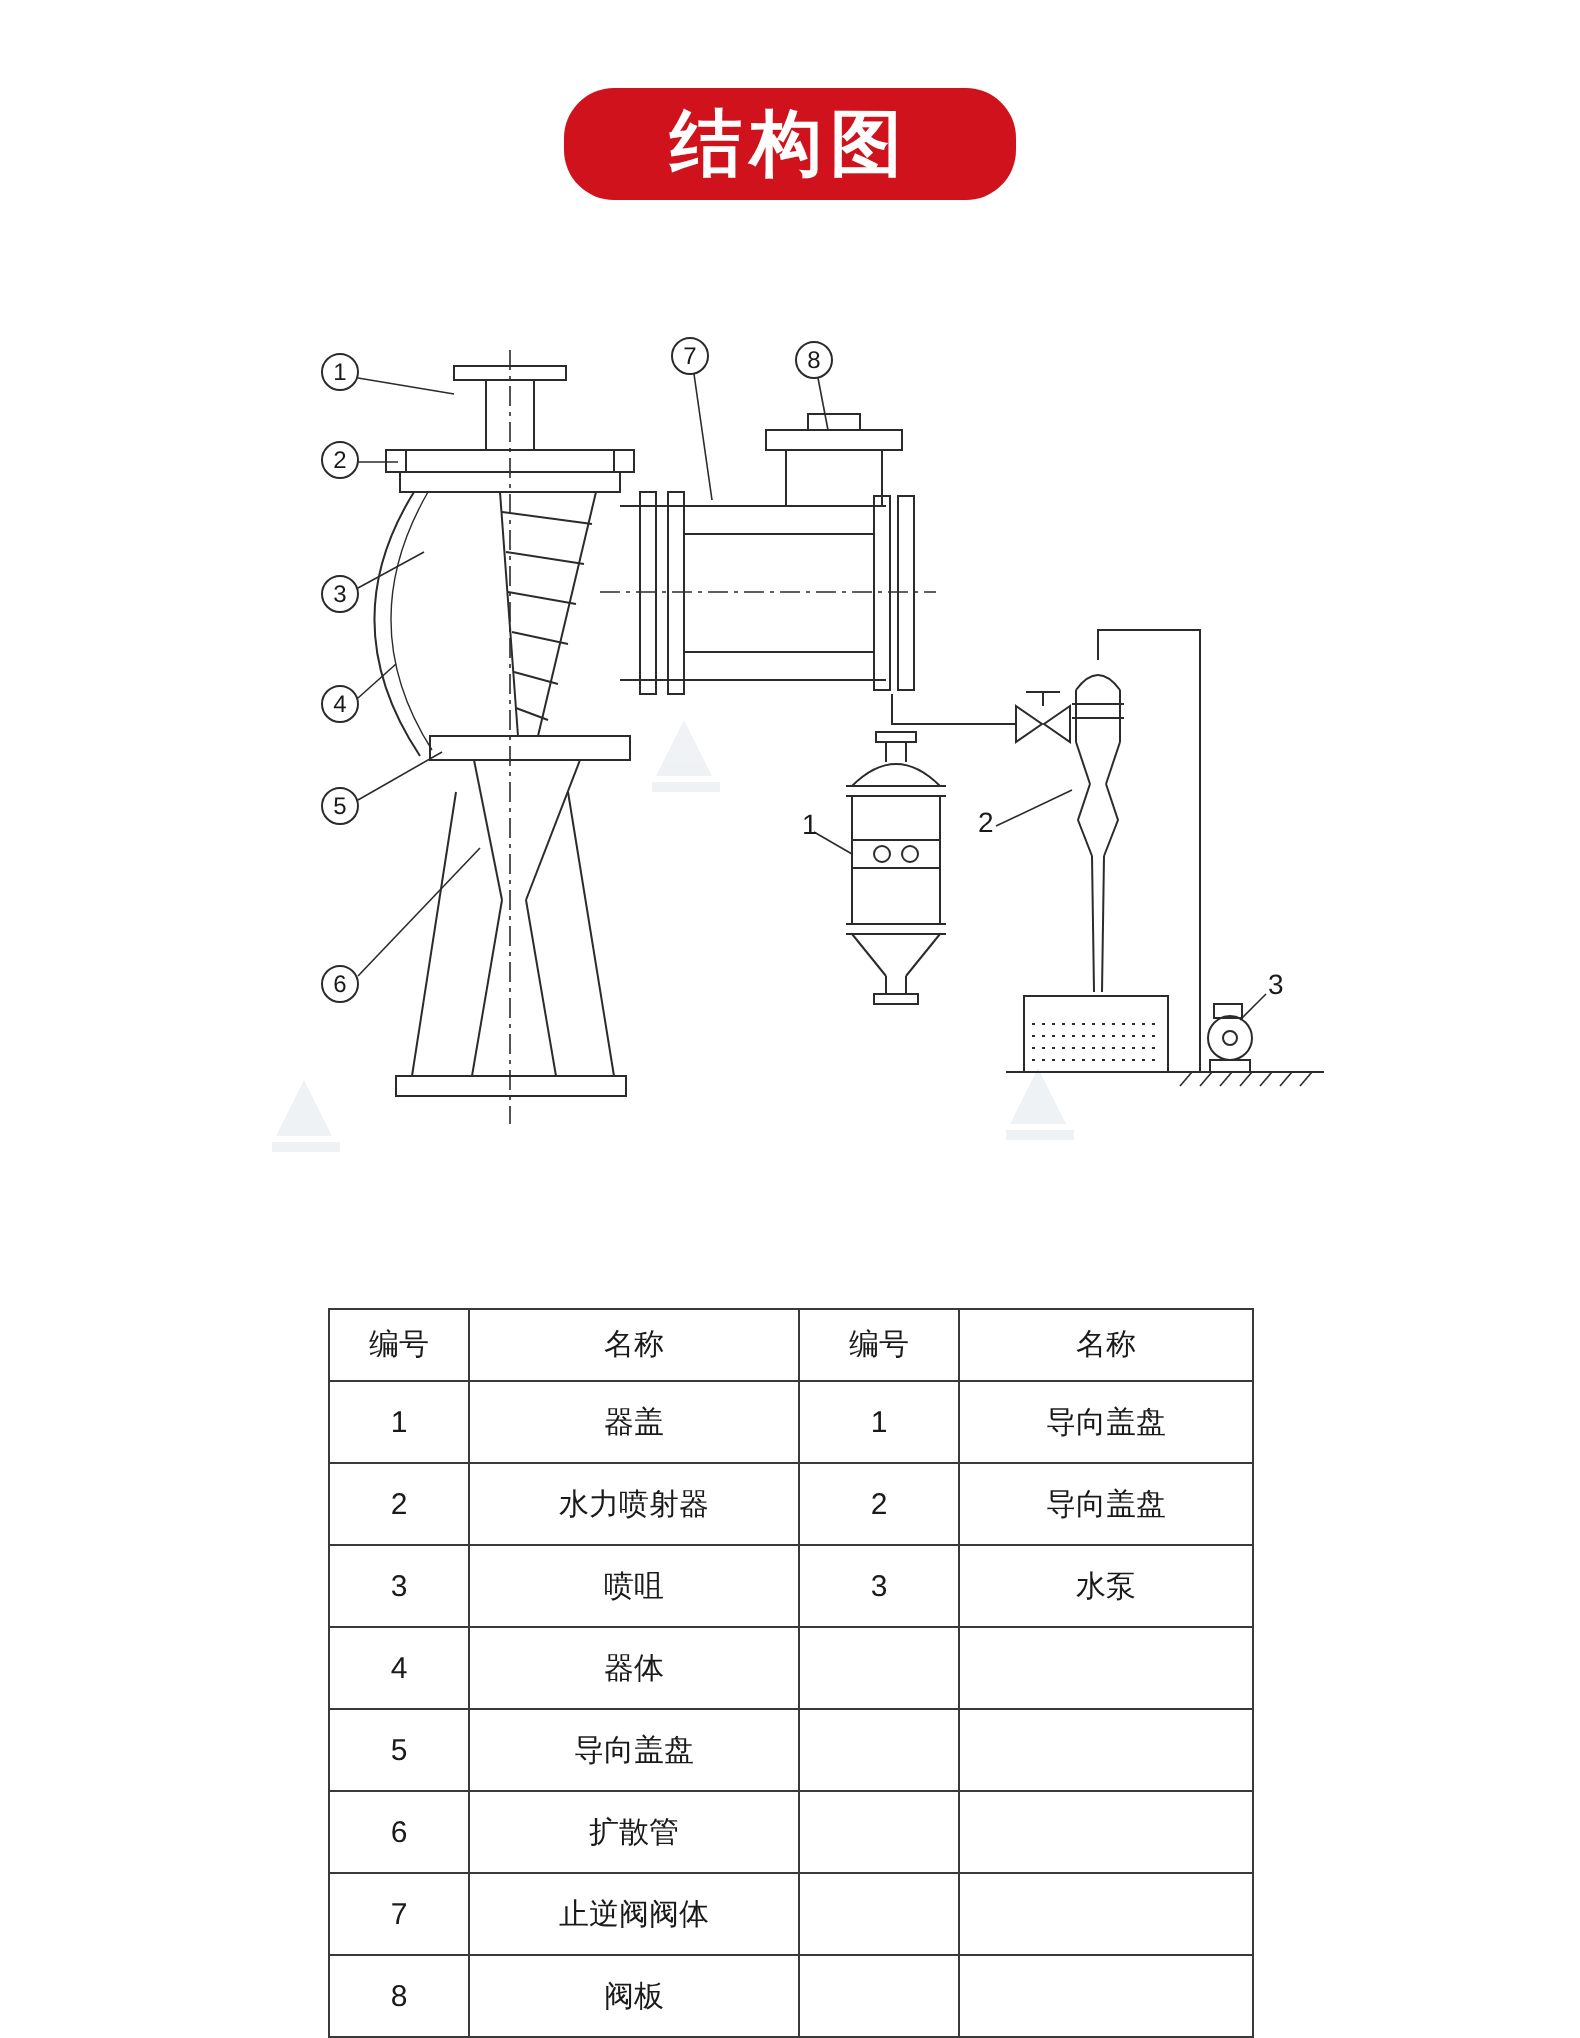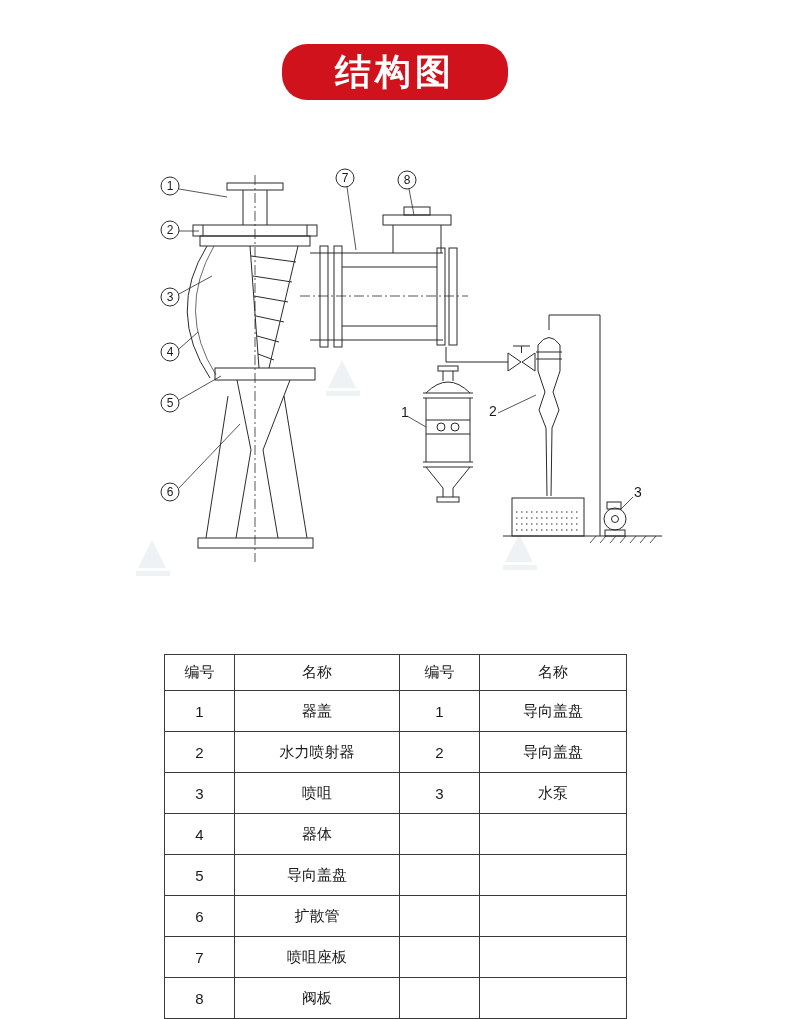--- a/index.html
+++ b/index.html
@@ -289,21 +289,21 @@
     <td></td>
   </tr>
   <tr>
     <td>6</td>
     <td>扩散管</td>
     <td></td>
     <td></td>
   </tr>
   <tr>
     <td>7</td>
-    <td>喷咀座板</td>
+    <td>止逆阀阀体</td>
     <td></td>
     <td></td>
   </tr>
   <tr>
     <td>8</td>
     <td>阀板</td>
     <td></td>
     <td></td>
   </tr>
 </tbody>

